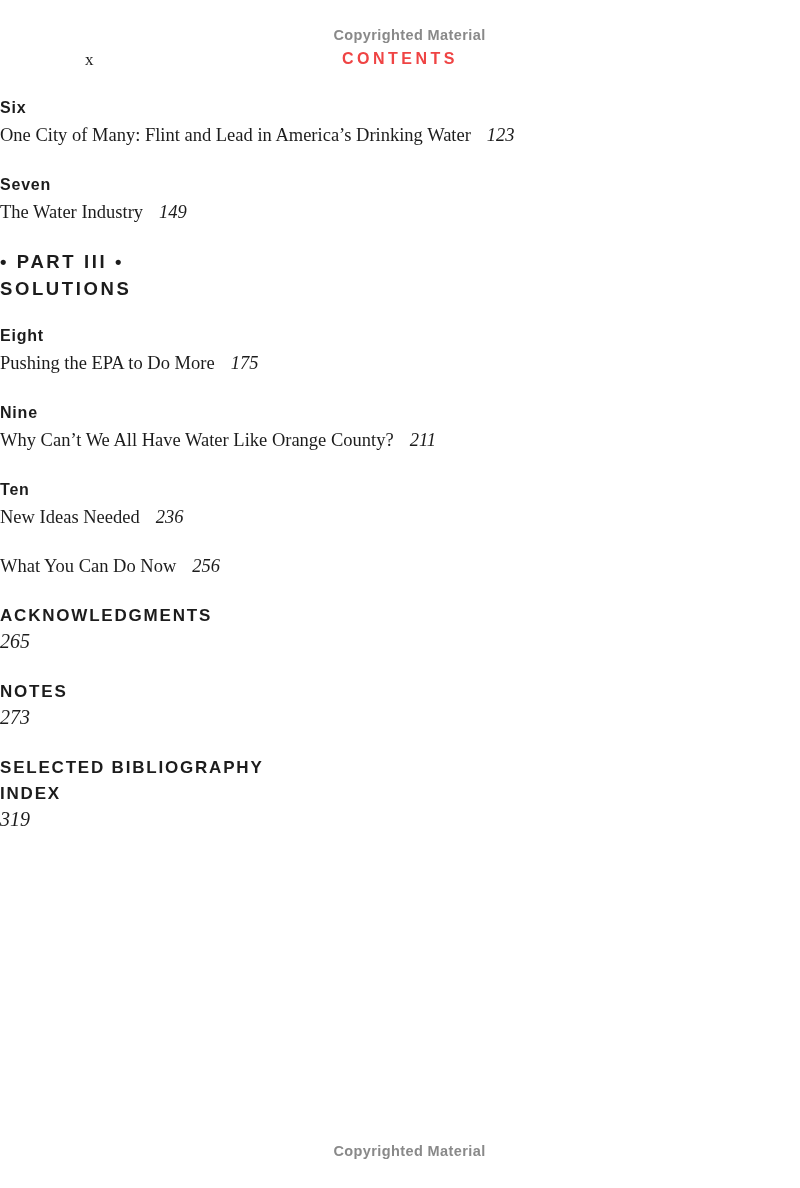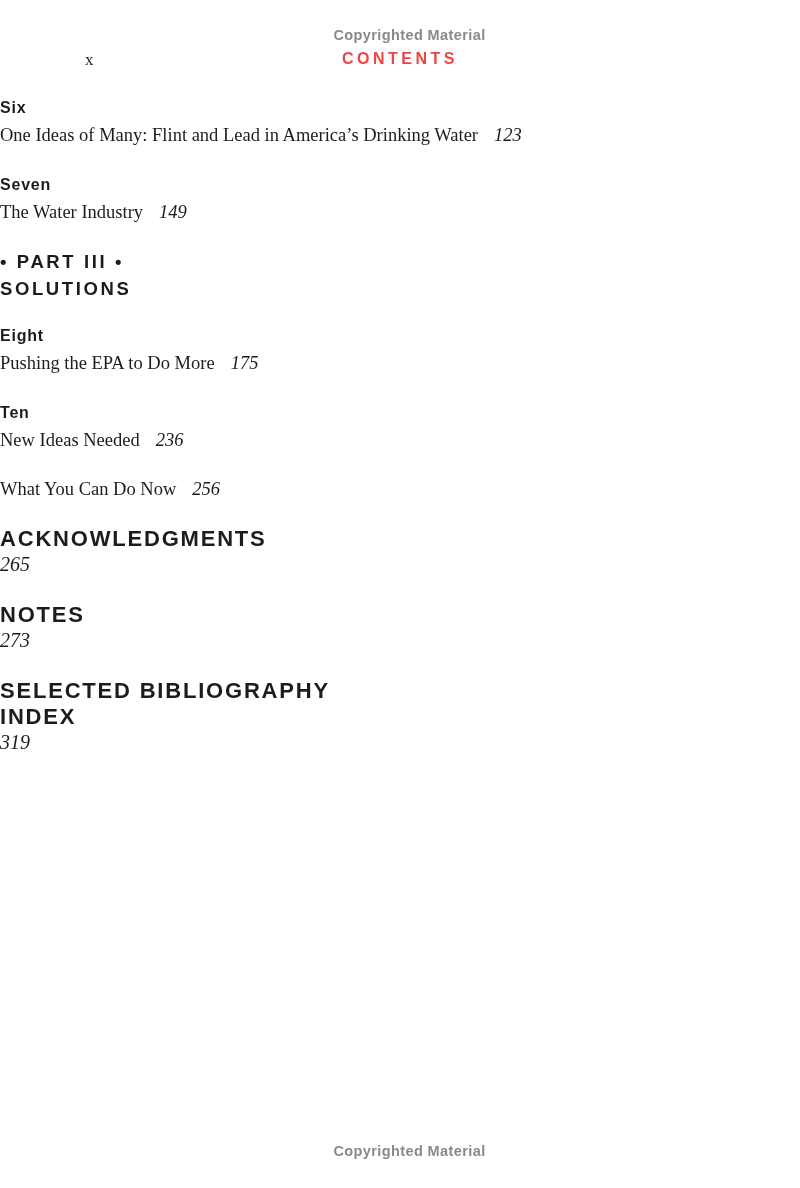--- a/index.html
+++ b/index.html
@@ -72,21 +72,21 @@
     font-weight: 700;
     font-size: 18.5px;
     line-height: 19px;
     letter-spacing: 2.6px;
     margin: 0 0 8px 0;
   }
   .part-title { margin-bottom: 28px; }
   .bm-heading {
     font-family: "Liberation Sans", sans-serif;
     font-weight: 700;
-    font-size: 22px;
+    font-size: 17px;
     line-height: 19px;
     letter-spacing: 1.8px;
     margin: 2px 0 7px 0;
   }
   .bm-page {
     font-size: 20px;
     line-height: 19px;
     font-style: italic;
     margin: 0 0 31px 0;
   }
@@ -100,21 +100,21 @@
 
   <span class="folio">x</span>
 
   <h1 class="contents-heading">CONTENTS</h1>
 
   <section class="toc">
 
     <div>
       <div class="chapter-number">Six</div>
       <div class="chapter-line">
-        <span>One Ideas of Many: Flint and Lead in America’s Drinking Water</span><span class="page-num">123</span>
+        <span>One City of Many: Flint and Lead in America’s Drinking Water</span><span class="page-num">123</span>
       </div>
     </div>
 
     <div>
       <div class="chapter-number">Seven</div>
       <div class="chapter-line">
         <span>The Water Industry</span><span class="page-num">149</span>
       </div>
     </div>
 
@@ -123,20 +123,26 @@
       <div class="part-title">SOLUTIONS</div>
     </div>
 
     <div>
       <div class="chapter-number">Eight</div>
       <div class="chapter-line">
         <span>Pushing the EPA to Do More</span><span class="page-num">175</span>
       </div>
     </div>
 
+    <div>
+      <div class="chapter-number">Nine</div>
+      <div class="chapter-line">
+        <span>Why Can’t We All Have Water Like Orange County?</span><span class="page-num">211</span>
+      </div>
+    </div>
 
     <div>
       <div class="chapter-number">Ten</div>
       <div class="chapter-line">
         <span>New Ideas Needed</span><span class="page-num">236</span>
       </div>
     </div>
 
     <div>
       <div class="chapter-line">

